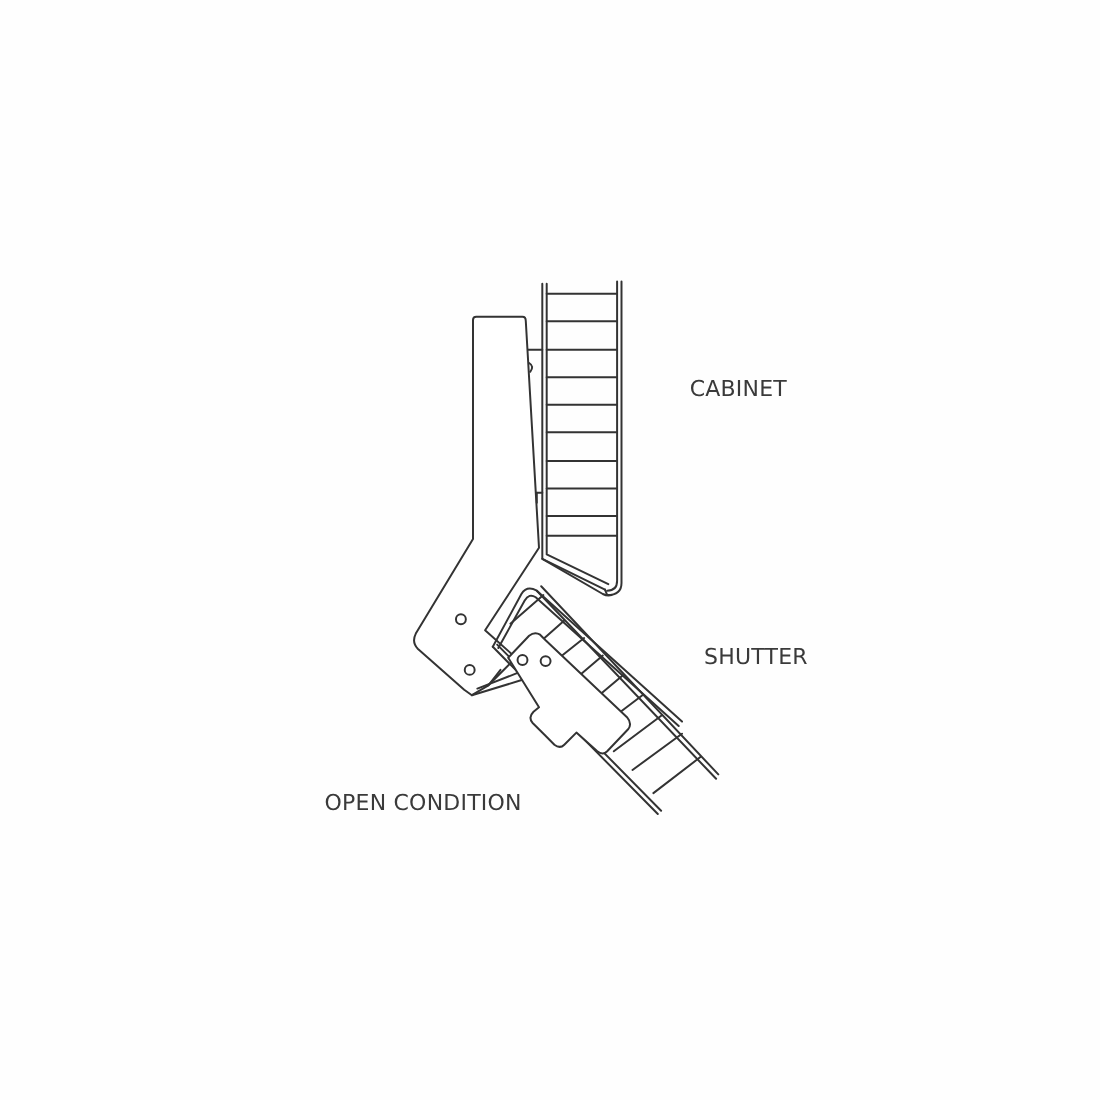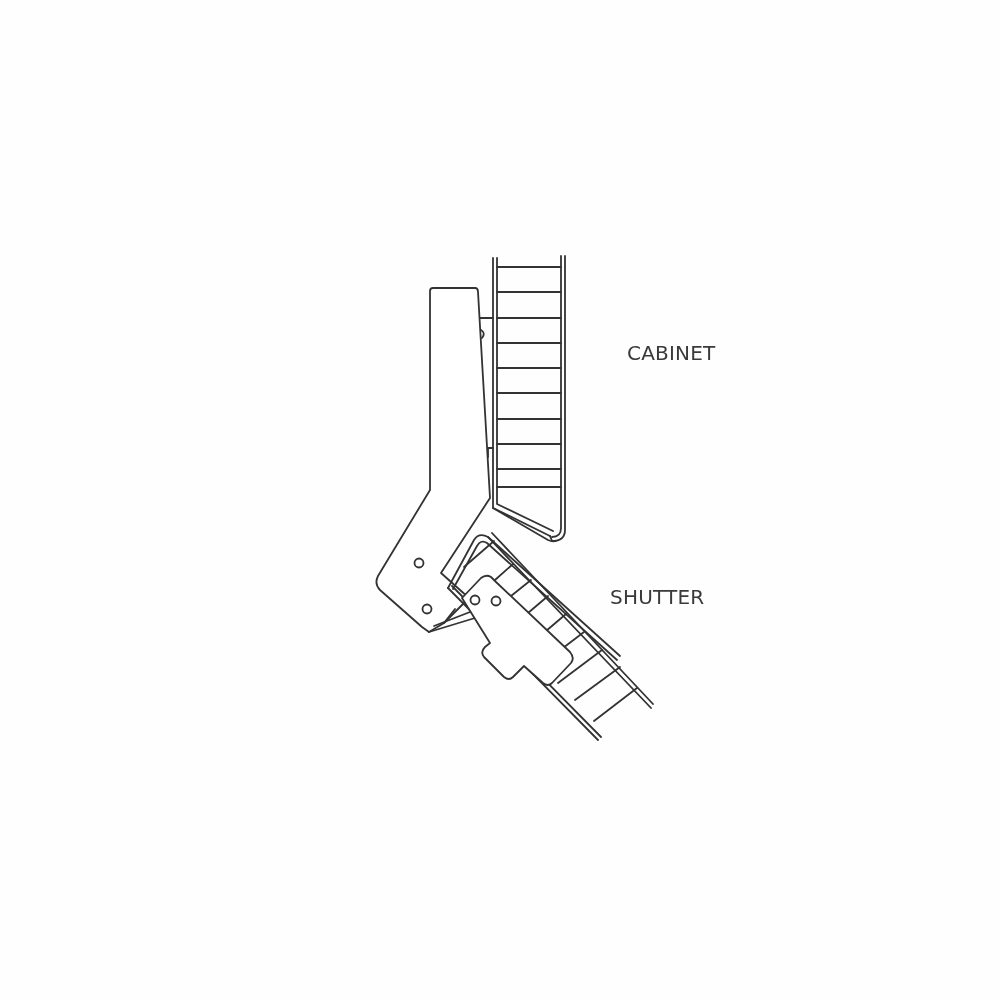--- a/index.html
+++ b/index.html
@@ -33,21 +33,21 @@
     }
     .fillw { fill: #ffffff; }
     .label {
       position: absolute;
       color: #3a3a3a;
       font-size: 20px;
       letter-spacing: 0.2px;
       white-space: nowrap;
     }
     .label-cabinet { left: 627px; top: 341px; }
-    .label-shutter { left: 610px; top: 585px; text-align: right; }
+    .label-shutter { left: 640px; top: 585px; text-align: right; }
     .label-open { left: 295px; top: 717px; }
   </style>
 </head>
 <body>
 
 <div class="canvas">
   <svg class="drawing" width="1000" height="1000" viewBox="0 0 1000 1000">
 
     <g>
 
@@ -149,13 +149,14 @@
         Q480 652 485 647
         L490 643
         Z"></path>
       <circle class="ln" cx="475" cy="600" r="4.5"></circle>
       <circle class="ln" cx="496" cy="601" r="4.5"></circle>
     </g>
   </svg>
 
   <div class="label label-cabinet">CABINET</div>
   <div class="label label-shutter">SHUTTER</div>
+  <div class="label label-open">OPEN CONDITION</div>
 </div>
 
 </body></html>

